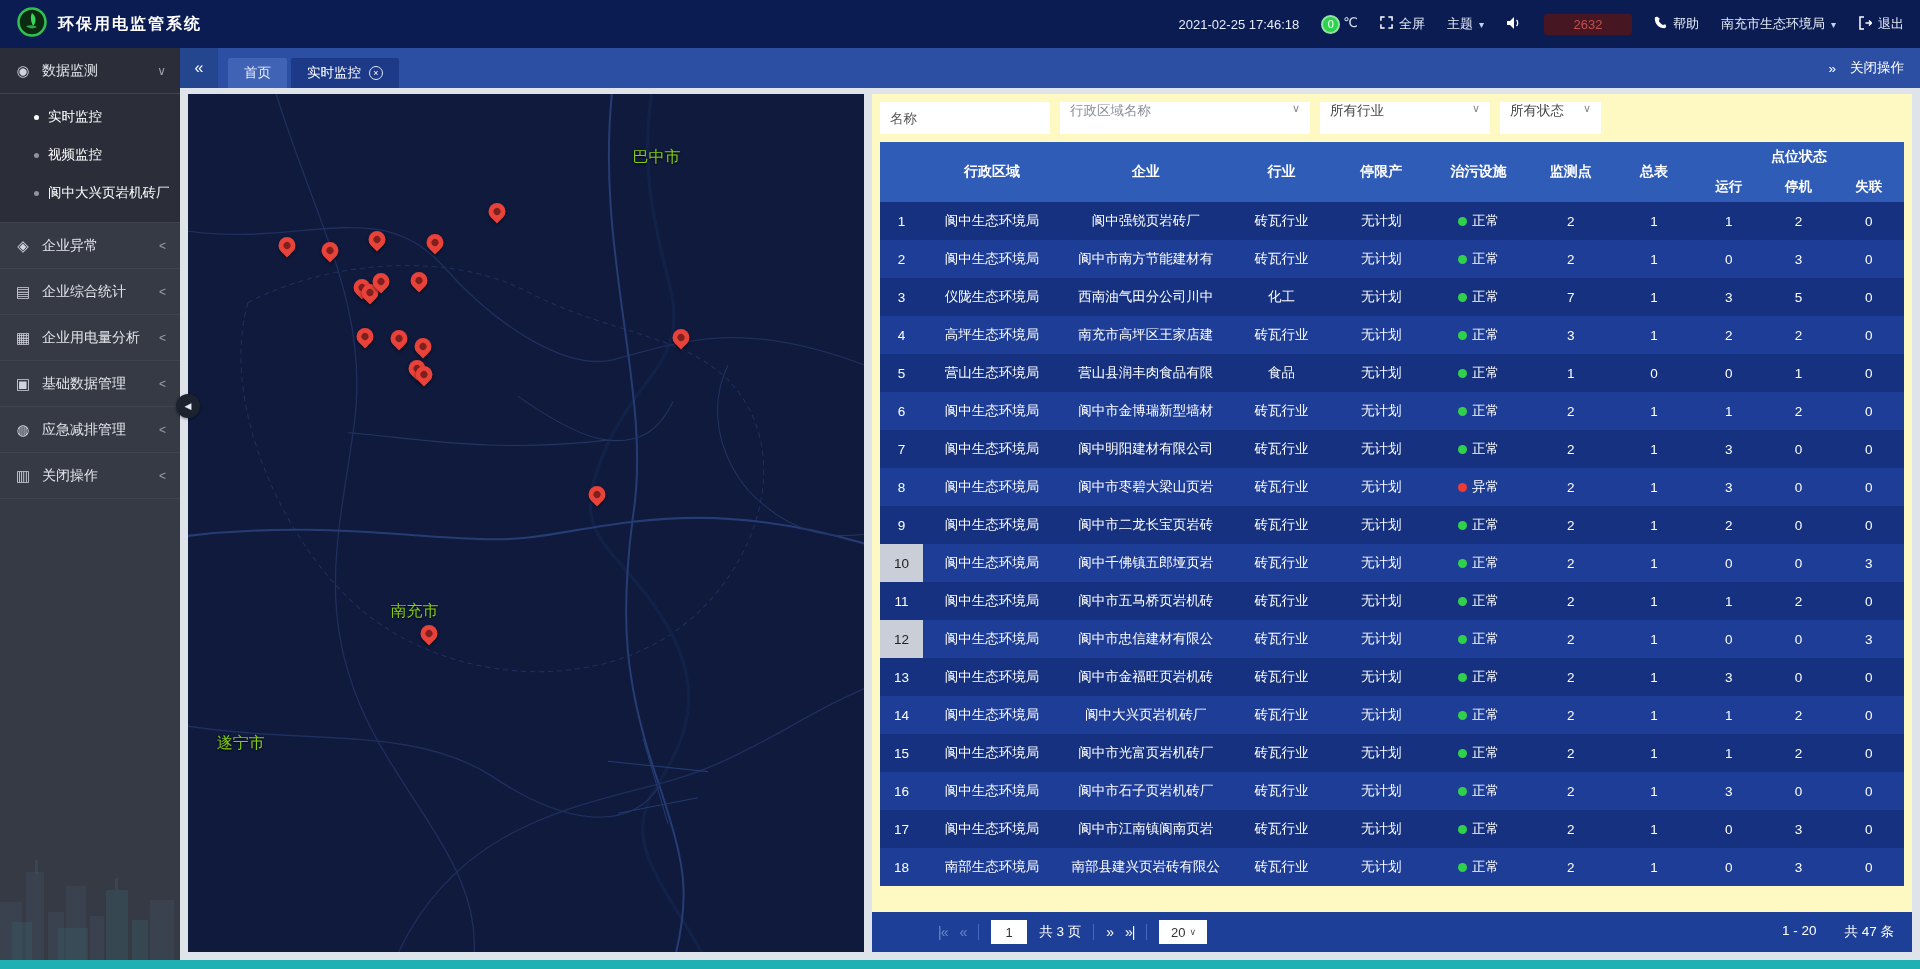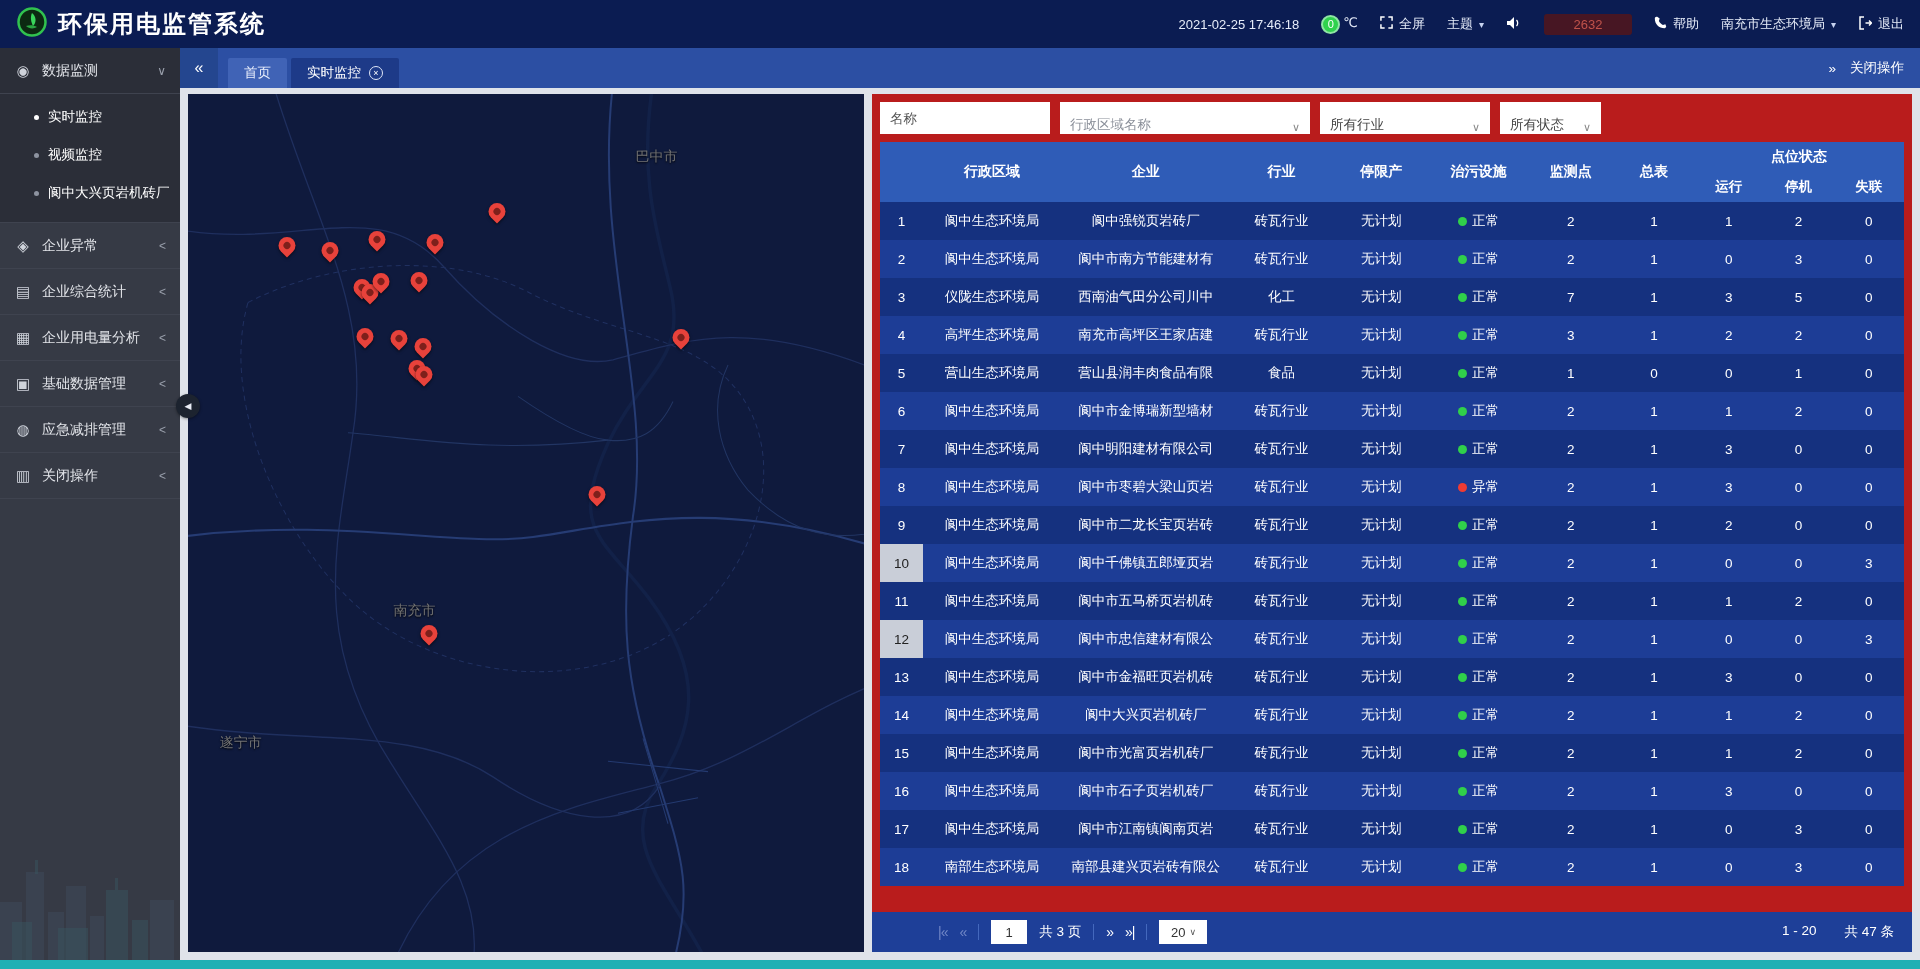--- a/index.html
+++ b/index.html
@@ -3,21 +3,21 @@
 <meta charset="utf-8">
 <title>环保用电监管系统</title>
 <style>
 *{box-sizing:border-box;margin:0;padding:0}
 body{width:1920px;height:969px;overflow:hidden;background:#dfe3ea;
   font-family:"Liberation Sans","DejaVu Sans",sans-serif;display:flex;flex-direction:column}
 
 
 .header{flex:0 0 48px;background:#0b1c52;display:flex;align-items:center;padding:0 16px;color:#fff}
 .brand{display:flex;align-items:center;gap:10px}
-.app-title{font-size:24px;font-weight:bold;letter-spacing:2px}
+.app-title{font-size:16px;font-weight:bold;letter-spacing:2px}
 .header-right{margin-left:auto;display:flex;align-items:center;gap:22px;font-size:13px;color:#e6ecf9}
 .hitem{display:flex;align-items:center;gap:6px;cursor:pointer;white-space:nowrap}
 .temp-wrap{display:flex;align-items:flex-start;gap:3px}
 .temp-badge{width:19px;height:19px;border-radius:50%;background:#2fd24d;border:2px solid #8fe6a4;
   color:#fff;font-size:11px;display:flex;align-items:center;justify-content:center}
 .alert-pill{background:#471623;color:#c0524b;padding:3px 20px;border-radius:3px;font-size:13px;min-width:88px;text-align:center}
 .caret{font-size:10px;color:#c7d2ef}
 
 
 .content-row{flex:1;display:flex;min-height:0}
@@ -58,30 +58,30 @@
 
 
 .main{flex:1;display:flex;gap:8px;padding:6px 8px 8px;min-height:0}
 
 
 .map-wrap{flex:0 0 676px;position:relative;background:#0f1a3d;overflow:visible}
 .map-roads{position:absolute;inset:0;width:100%;height:100%}
 .pin{position:absolute;width:17px;height:17px;background:#e8423b;border-radius:50% 50% 50% 0;
   transform:translate(-50%,-100%) rotate(-45deg);box-shadow:-1px 1px 3px rgba(0,0,0,.55);cursor:pointer}
 .pin::after{content:"";position:absolute;left:5px;top:5px;width:7px;height:7px;border-radius:50%;background:#7e201b}
-.city{position:absolute;transform:translate(-50%,-50%);color:#737373;font-size:14px;text-shadow:0 1px 2px #000;white-space:nowrap}
+.city{position:absolute;transform:translate(-50%,-50%);color:#84cc16;font-size:16px;text-shadow:0 1px 2px #000;white-space:nowrap}
 .map-collapse{position:absolute;left:-12px;top:35%;width:24px;height:24px;border-radius:50%;background:#1c232f;
   color:#e8ecf4;display:flex;align-items:center;justify-content:center;font-size:9px;cursor:pointer;z-index:5;box-shadow:0 1px 3px rgba(0,0,0,.4)}
 
 
-.panel{flex:1;background:#b91c1c;display:flex;flex-direction:column;min-width:0;padding:8px 8px 0}
+.panel{flex:1;background:#fef9c3;display:flex;flex-direction:column;min-width:0;padding:8px 8px 0}
 .filters{display:flex;gap:10px;flex:0 0 32px;margin-bottom:8px}
 .f-input{width:170px;height:32px;background:#fff;border:none;padding:0 10px;font-size:13.5px;color:#333;outline:none}
 .f-input::placeholder{color:#555}
-.f-select{height:32px;background:#fff;display:flex;align-items:flex-end;justify-content:space-between;
+.f-select{height:32px;background:#fff;display:flex;align-items:flex-start;justify-content:space-between;
   padding:0 10px;font-size:13.5px;color:#444;cursor:pointer}
 .f-select.placeholder{color:#8a8f99}
 .f-select .chev{color:#888;font-size:11px;margin-left:8px}
 .w-region{width:250px}.w-industry{width:170px}.w-status{width:101px}
 
 
 .table-wrap{flex:1;overflow:hidden;min-height:0}
 table{width:100%;border-collapse:collapse;table-layout:fixed}
 thead th{background:#2f5cb7;color:#fff;font-size:14px;font-weight:bold;height:30px;text-align:center}
 .th-group{}

